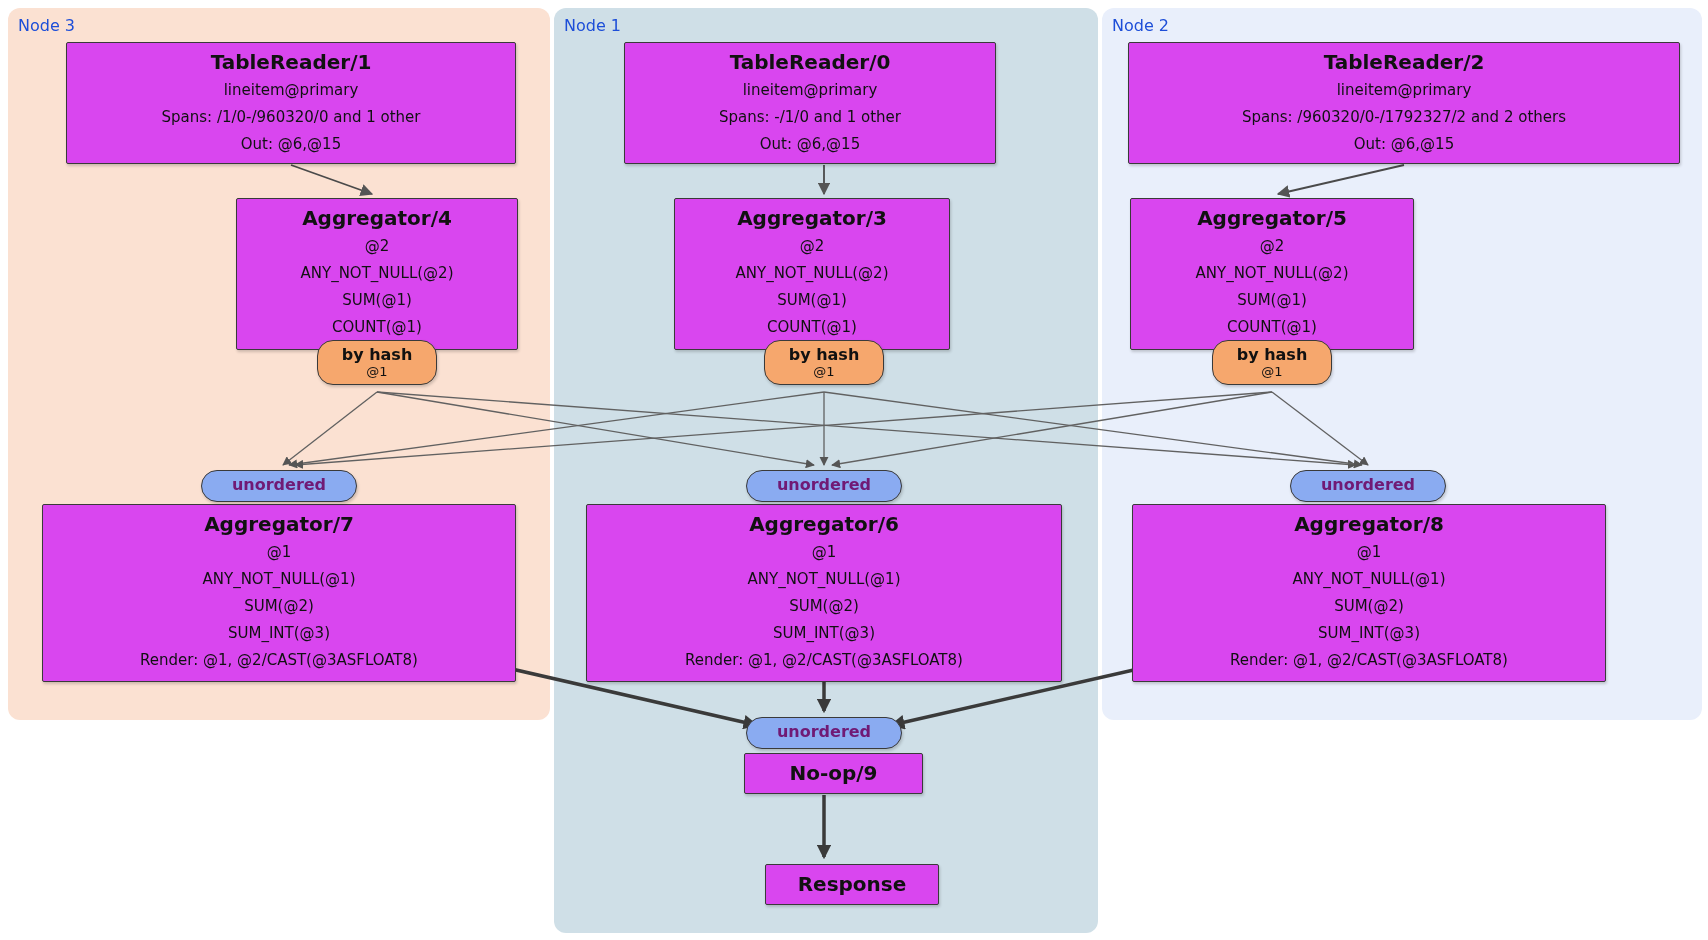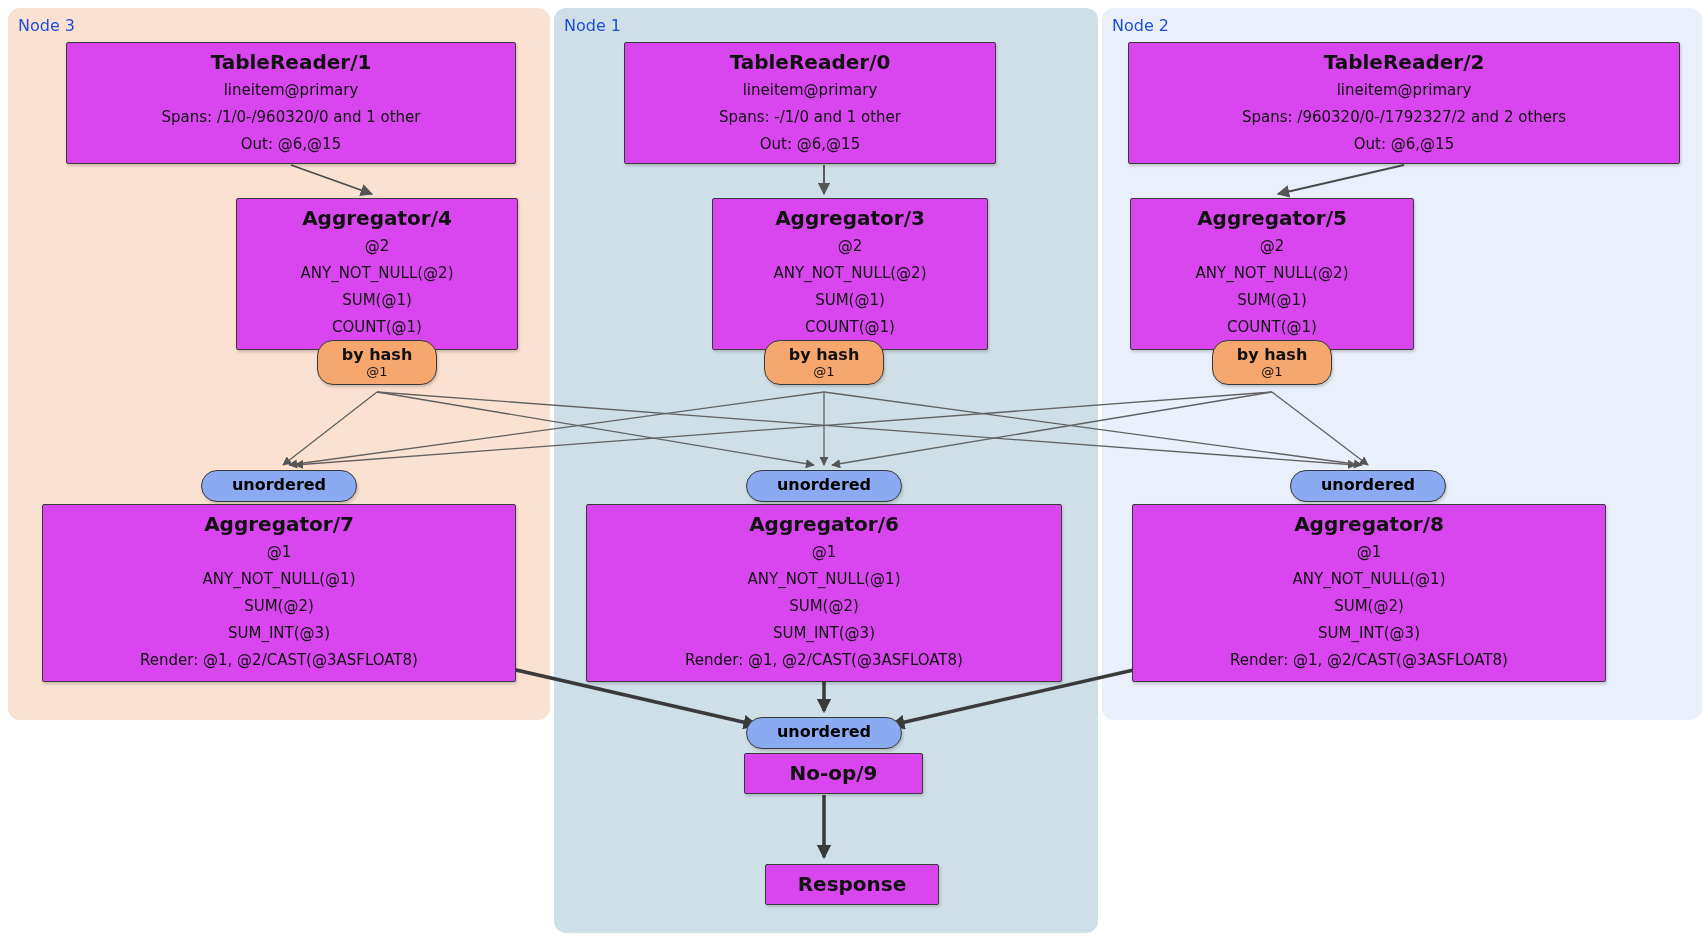--- a/index.html
+++ b/index.html
@@ -20,21 +20,21 @@
   .pbox .l{font-size:15px;line-height:27px;white-space:nowrap;}
   .router{
     position:absolute;width:120px;background:#f6a76d;border:1.5px solid #3a3a3a;border-radius:16px;
     text-align:center;z-index:4;padding:4px 0 5px;box-sizing:border-box;
     box-shadow:1px 2px 3px rgba(0,0,0,0.18);
   }
   .router .rl{font-weight:bold;font-size:16px;line-height:19px;}
   .router .rd{font-size:13px;line-height:15px;}
   .stream{
     position:absolute;width:156px;height:32px;background:#8aabf1;border:1.5px solid #3a3a3a;border-radius:16px;
-    text-align:center;z-index:4;font-weight:bold;font-size:16px;line-height:28px;color:#000000;
+    text-align:center;z-index:4;font-weight:bold;font-size:16px;line-height:28px;color:#701a75;
     box-sizing:border-box;box-shadow:1px 2px 3px rgba(0,0,0,0.18);
   }
   .term .t{font-size:20px;}
 </style>
 </head>
 <body>
 
 <div class="canvas">
 
   <div class="region" style="left:8px;top:8px;width:542px;height:712px;background:#fbe1d2;">
@@ -114,21 +114,21 @@
     <div class="l">Render: @1, @2/CAST(@3ASFLOAT8)</div>
   </div>
 
   <div class="pbox" style="left:624px;top:42px;width:372px;">
     <div class="t">TableReader/0</div>
     <div class="l">lineitem@primary</div>
     <div class="l">Spans: -/1/0 and 1 other</div>
     <div class="l">Out: @6,@15</div>
   </div>
 
-  <div class="pbox" style="left:712px;top:198px;width:276px;height:152px;">
+  <div class="pbox" style="left:674px;top:198px;width:276px;height:152px;">
     <div class="t">Aggregator/3</div>
     <div class="l">@2</div>
     <div class="l">ANY_NOT_NULL(@2)</div>
     <div class="l">SUM(@1)</div>
     <div class="l">COUNT(@1)</div>
   </div>
 
   <div class="router" style="left:764px;top:340px;">
     <div class="rl">by hash</div>
     <div class="rd">@1</div>

